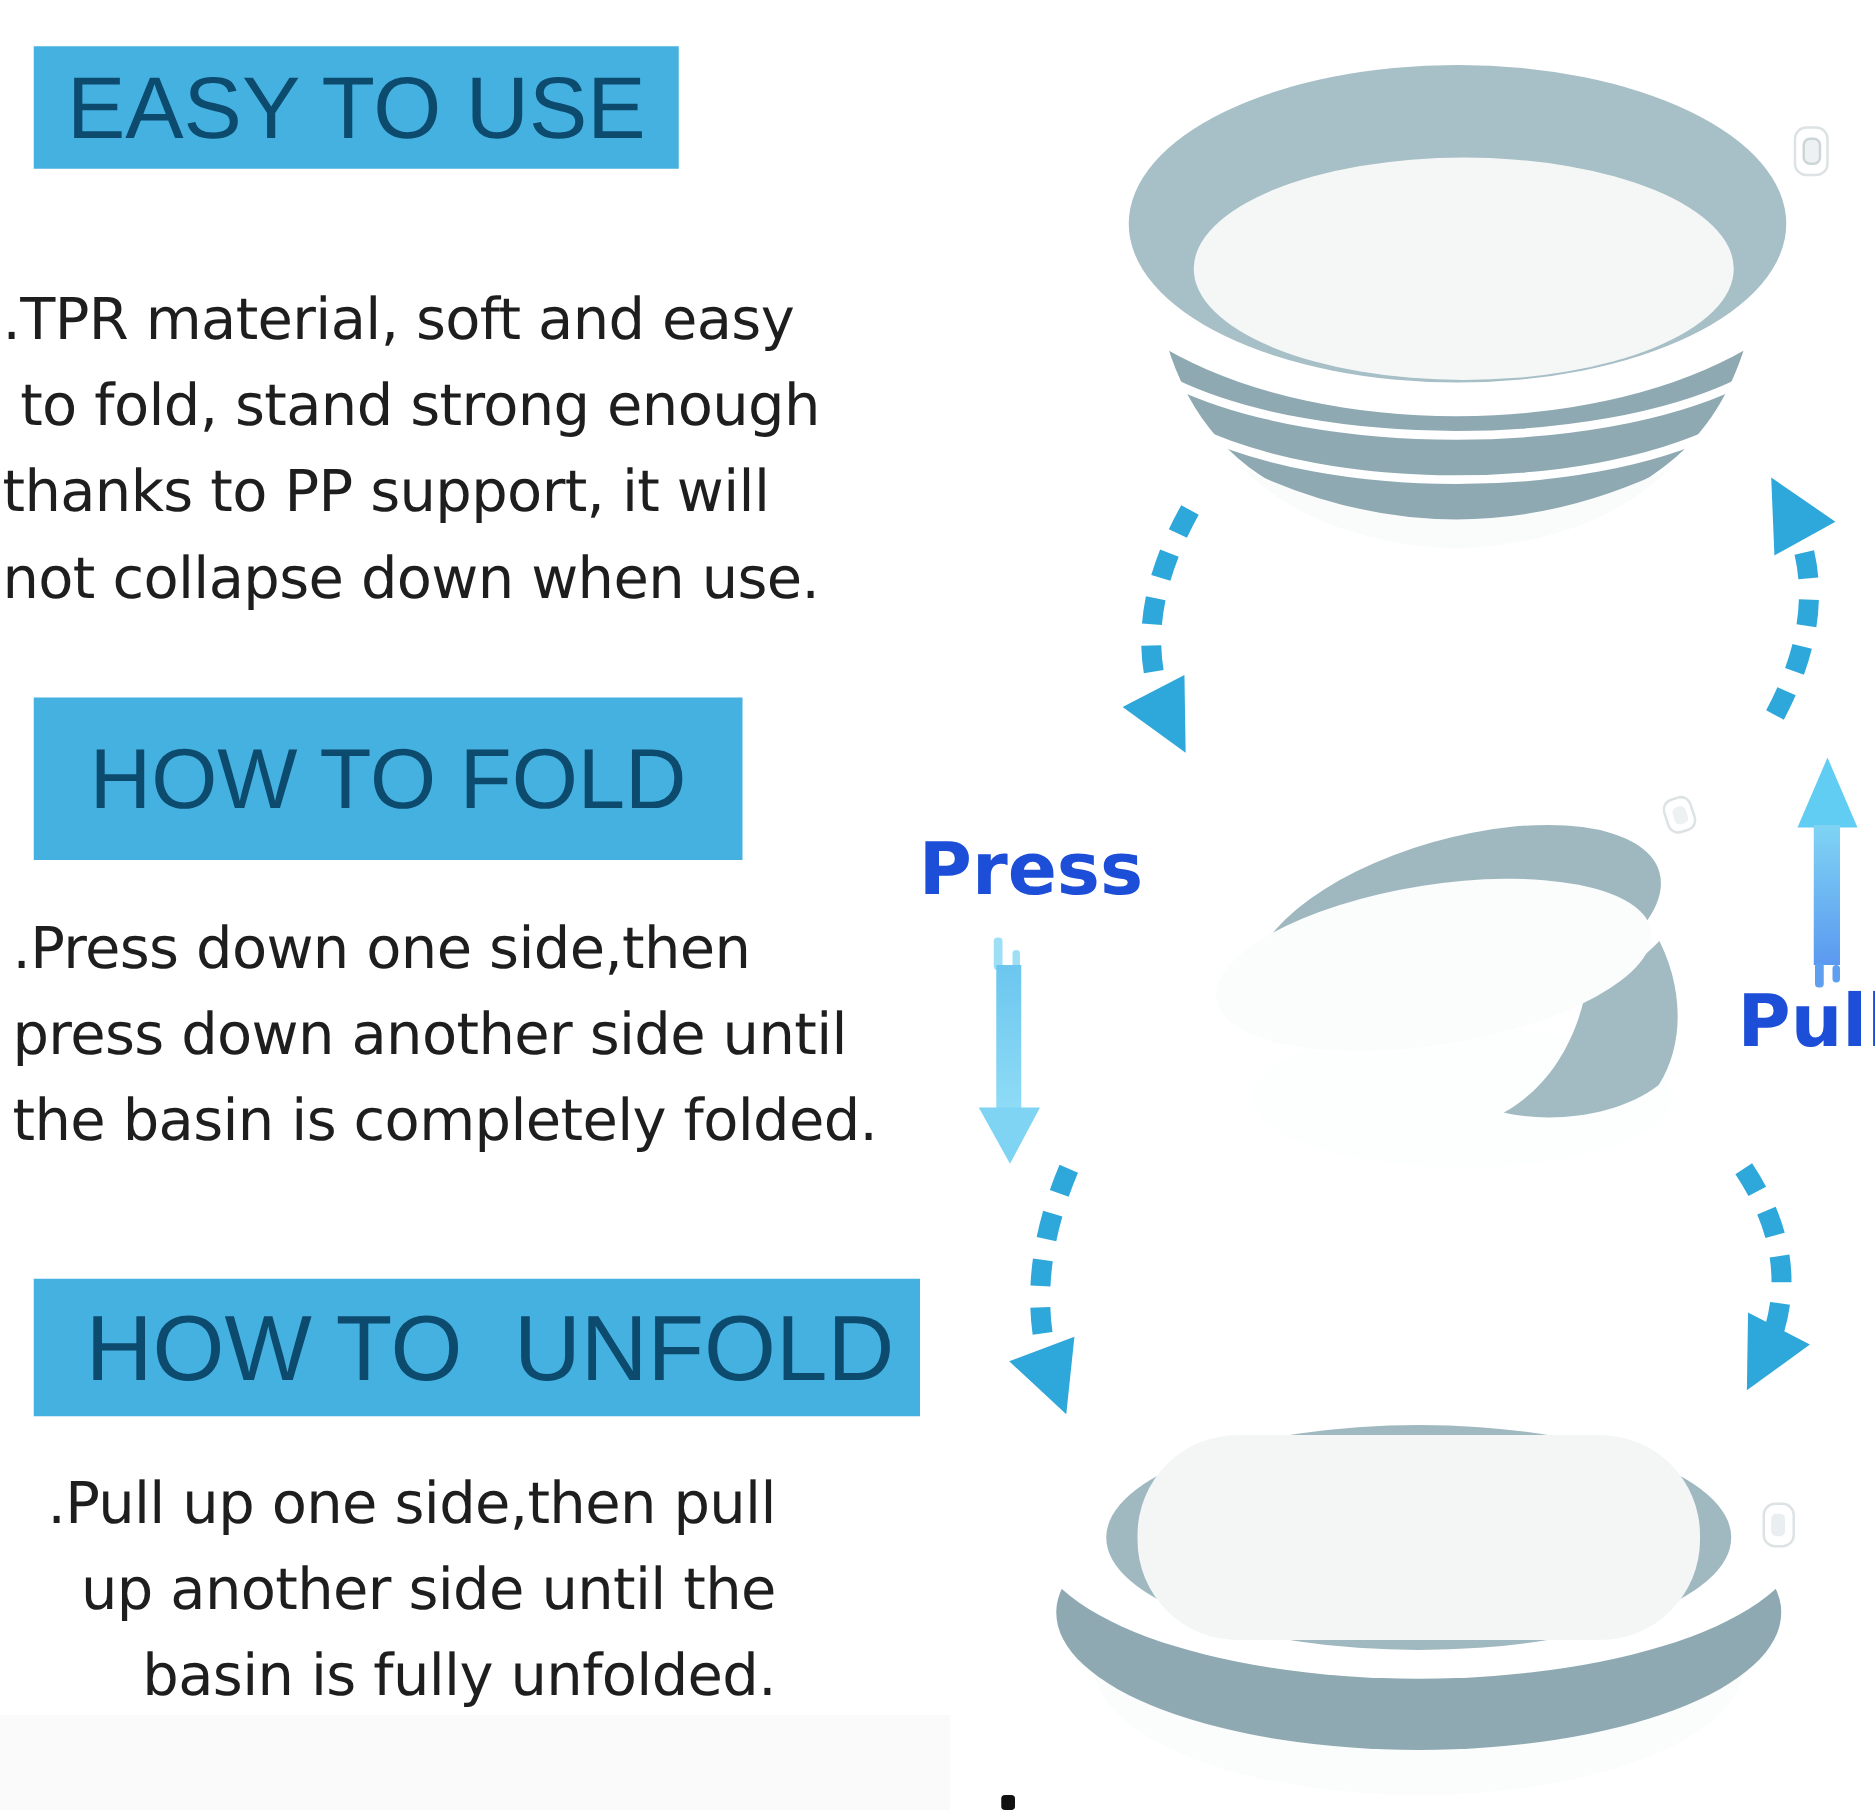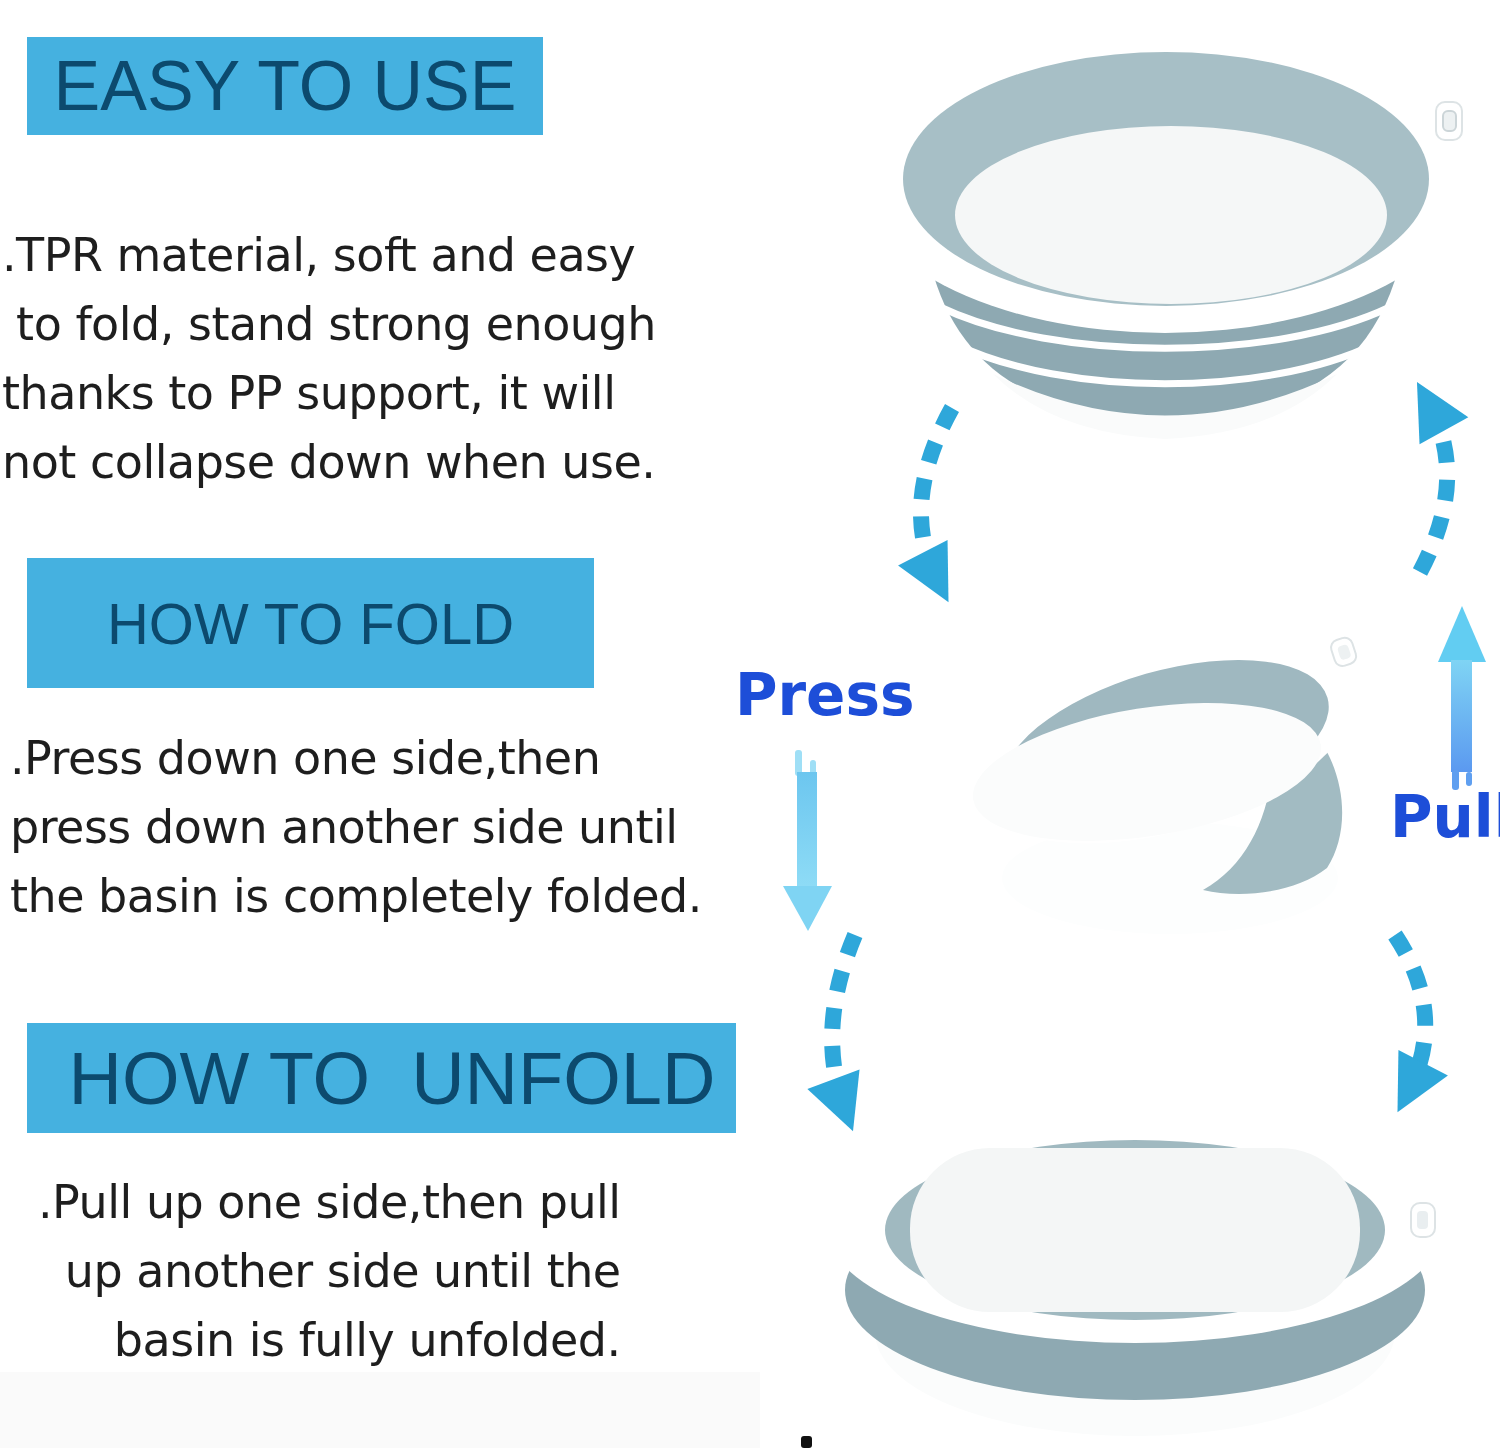--- a/index.html
+++ b/index.html
@@ -2,21 +2,21 @@
 <html style="--banner-blue: #45b1e0;"><head>
 <meta charset="utf-8">
 <style>
   html,body{margin:0;padding:0;background:#fff;}
   .wrap{position:relative;width:1500px;height:1448px;background:#ffffff;overflow:hidden;
         font-family:"DejaVu Sans",sans-serif;}
   .banner{position:absolute;background:var(--banner-blue,#45b1e0);color:#0c4a6e;
           font-family:"Liberation Sans",sans-serif;font-weight:normal;
           display:flex;align-items:center;justify-content:center;white-space:pre;z-index:3;}
   #banner-easy  {left:27px; top:37px;   width:516px;height:98px; font-size:70px;}
-  #banner-fold  {left:27px; top:558px;  width:567px;height:130px;font-size:58px;}
+  #banner-fold  {left:27px; top:558px;  width:567px;height:130px;font-size:68px;}
   #banner-unfold{left:27px; top:1023px; width:688px;height:110px;font-size:74px;padding-left:21px;}
   .para{position:absolute;color:#1e1e1e;white-space:pre;font-size:46px;line-height:69px;
         letter-spacing:-0.5px;z-index:3;}
   #para-easy  {left:2px; top:196px;margin-top:25px;}
   #para-fold  {left:10px;top:724px;}
   #para-unfold{left:38px;top:1168px;text-align:right;}
   .plabel{position:absolute;color:#1d4ed8;font-family:"DejaVu Sans",sans-serif;font-weight:bold;
           font-size:58px;line-height:1;z-index:4;}
   #press-label{left:735px; top:666px;}
   #pull-label {left:1390px;top:788px;}

